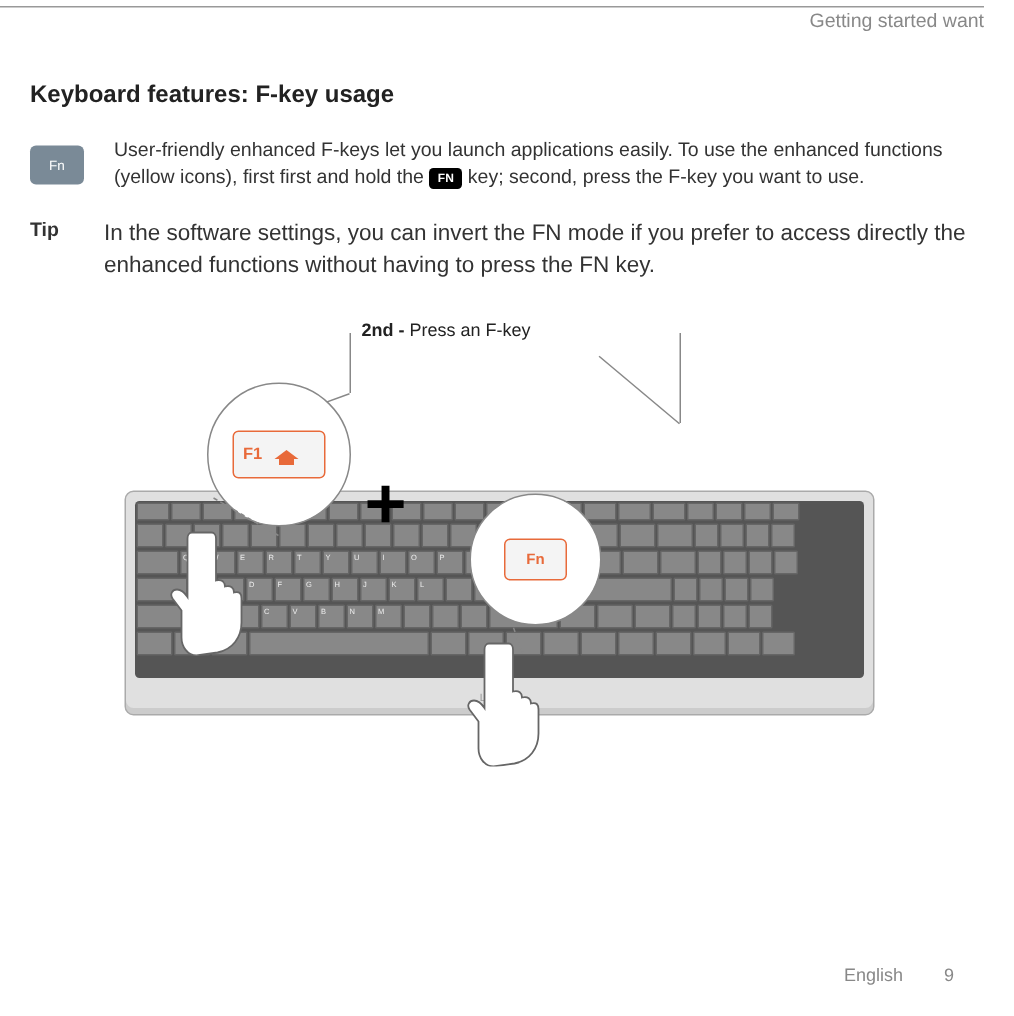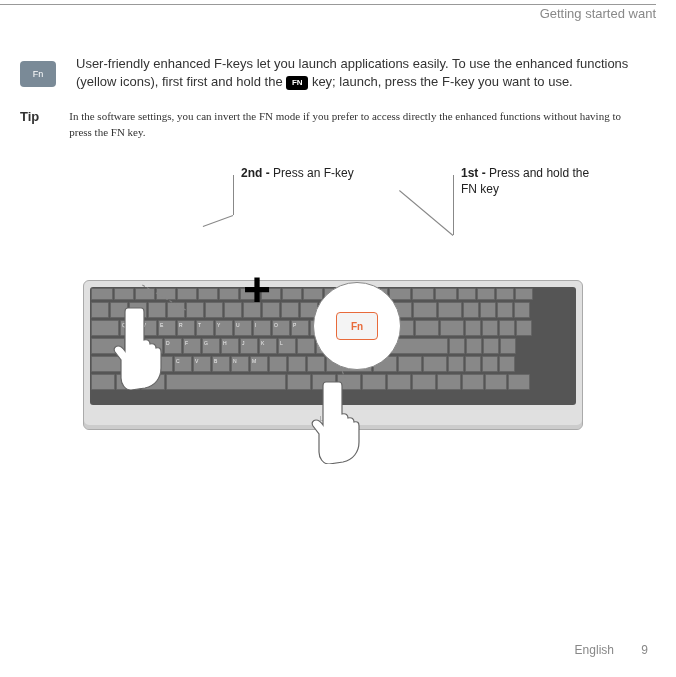--- a/index.html
+++ b/index.html
@@ -74,23 +74,22 @@
     display: flex;
     gap: 30px;
     margin-bottom: 30px;
   }
   .tip-label {
     font-weight: bold;
     font-size: 13px;
     flex-shrink: 0;
   }
   .tip-text {
-    font-size: 11px;
+    font-size: 15px;
     line-height: 1.4;
-    font-family: Liberation Serif, serif;
   }
   .diagram {
     position: relative;
     width: 560px;
     height: 290px;
     margin: 0 auto;
   }
   
   .keyboard {
     position: absolute;
@@ -286,64 +285,62 @@
     width: 60px;
     height: 90px;
     z-index: 4;
   }
   .hand svg { width: 100%; height: 100%; }
   .hand1 { left: 60px; top: 130px; }
   .hand2 { left: 258px; top: 204px; }
   .footer {
     position: absolute;
     bottom: 20px;
-    right: 28px;
+    right: 40px;
     font-size: 12px;
     color: #888;
   }
   .footer .pn {
     margin-left: 24px;
     color: #888;
   }
 </style>
 </head>
 <body>
 
 <div class="header-line"></div>
 <div class="header-text">Getting started want</div>
 
 <div class="content">
+  <h2 class="title">Keyboard features: F-key usage</h2>
 
   <div class="intro-row">
     <div class="fn-badge">Fn</div>
     <p class="intro-text">
       <span>User-friendly enhanced F-keys let you launch applications easily. To use the enhanced functions (yellow icons), first first and hold the </span>
       <span class="fn-inline">FN</span>
-      <span> key; launch, press the F-key you want to use.</span>
+      <span> key; second, press the F-key you want to use.</span>
     </p>
   </div>
 
   <div class="tip-row">
     <div class="tip-label">Tip</div>
     <div class="tip-text">In the software settings, you can invert the FN mode if you prefer to access directly the enhanced functions without having to press the FN key.</div>
   </div>
 
   <div class="diagram">
 
     <div class="leader1"></div>
     <div class="leader1b"></div>
     <div class="callout-text callout-2nd">
       <b>2nd - </b><span>Press an F-key</span>
     </div>
 
     <div class="leader2"></div>
     <div class="leader2b"></div>
-    <div class="callout-text callout-1st">
-      <b>1st - </b><span>Press and hold the FN key</span>
-    </div>
 
     <div class="keyboard">
       <div class="keyboard-inner">
         <div class="krow" id="krow0">
             <div class="key" style="width: 22px; height: 12px;"></div>
             <div class="key" style="width: 20px; height: 12px;"></div>
             <div class="key" style="width: 20px; height: 12px;"></div>
             <div class="key" style="width: 20px; height: 12px;"></div>
             <div class="key" style="width: 20px; height: 12px;"></div>
             <div class="key" style="width: 20px; height: 12px;"></div>
@@ -465,20 +462,26 @@
             <div class="key" style="width: 24px; height: 16px;"></div>
             <div class="key" style="width: 24px; height: 16px;"></div>
             <div class="key" style="width: 22px; height: 16px;"></div>
             <div class="key" style="width: 22px; height: 16px;"></div>
             <div class="key" style="width: 22px; height: 16px;"></div>
           </div>
       </div>
       <div class="logo-strip">Logitech</div>
     </div>
 
+    <div class="circle circle-f1">
+      <div class="f1-key">
+        <span class="f1-label">F1</span>
+        <span class="home-icon"></span>
+      </div>
+    </div>
     <div class="dash1"></div>
 
     <div class="plus">+</div>
 
     <div class="circle circle-fn">
       <div class="fn-key">Fn</div>
     </div>
     <div class="dash2"></div>
 
     <div class="hand hand1">

